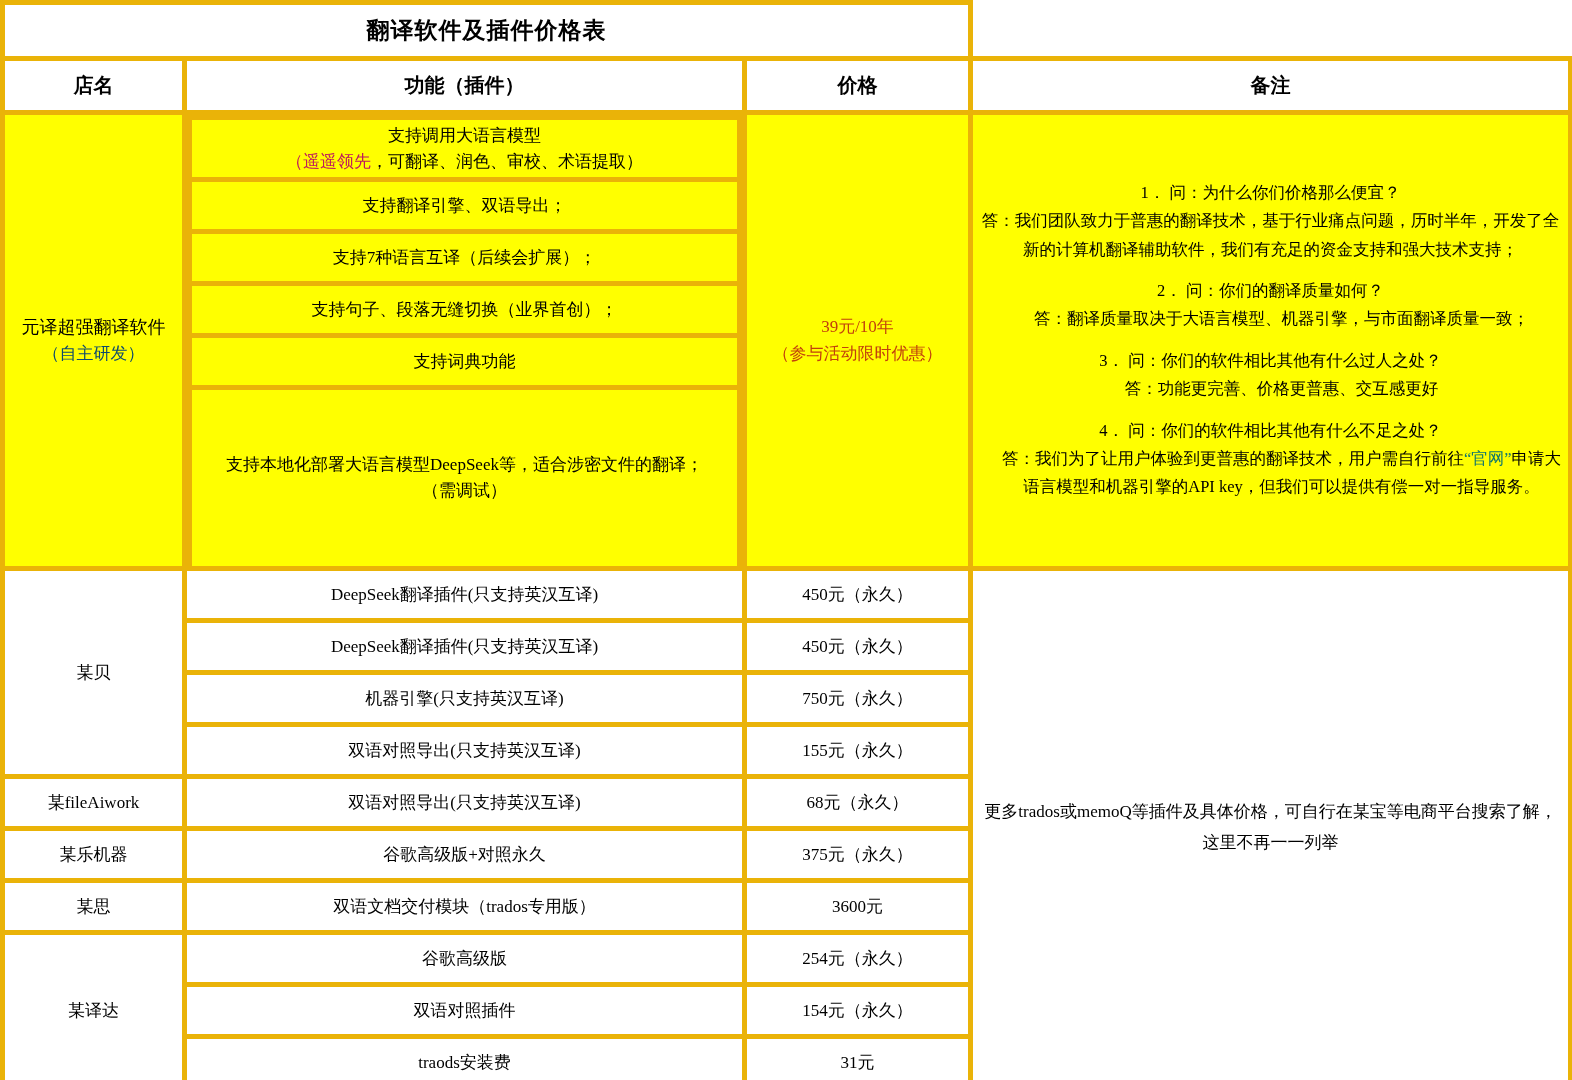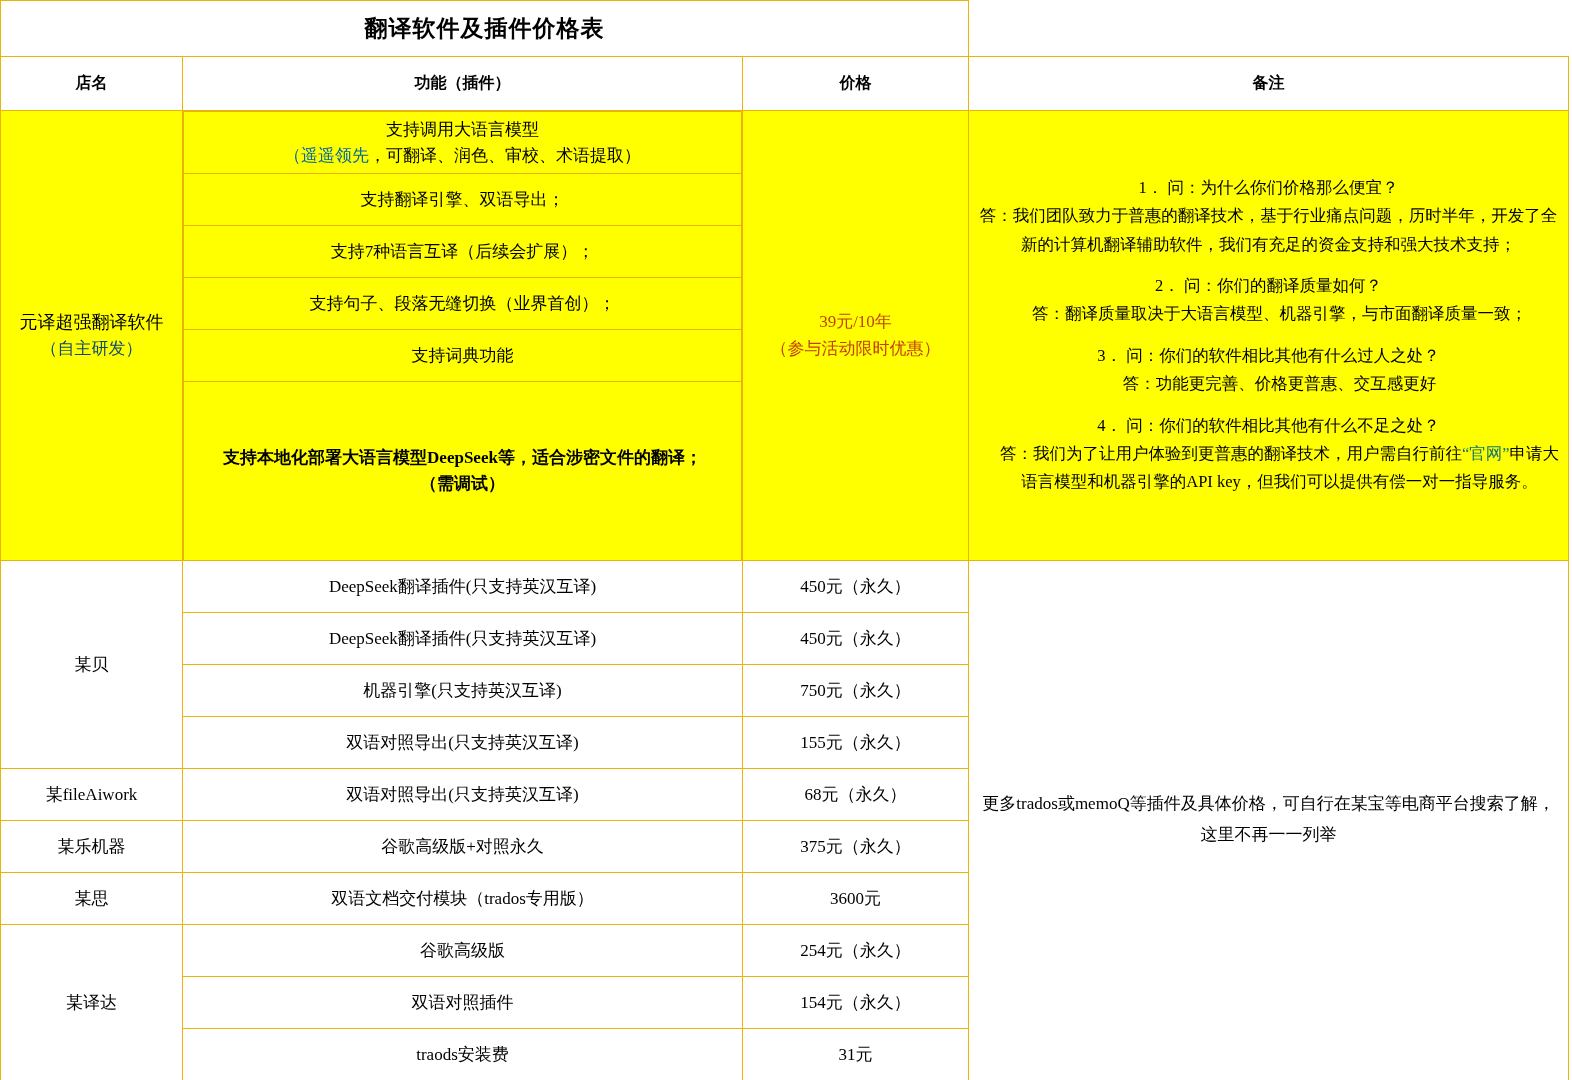--- a/index.html
+++ b/index.html
@@ -20,40 +20,40 @@
     height: 1080px;
     box-sizing: border-box;
   }
   table.price {
     border-collapse: collapse;
     table-layout: fixed;
     width: 1568px;
     margin: 0;
   }
   table.price td, table.price th {
-    border: 1px solid #eab308;
+    border: 5px solid #eab308;
     vertical-align: middle;
     text-align: center;
     padding: 2px 6px;
     box-sizing: border-box;
   }
   .title-cell {
     font-size: 23px;
     font-weight: bold;
     height: 56px;
     letter-spacing: 1px;
     border-left: 1px solid #2e7d4f;
     border-top: 1px solid #2e7d4f;
   }
   .title-spacer {
     border: none !important;
     background: #ffffff;
   }
   .hdr td {
-    font-size: 16px;
+    font-size: 20px;
     font-weight: bold;
     height: 54px;
   }
   .yellow {
     background: #ffff00;
   }
   .c-shop {
     width: 182px;
   }
   .c-func {
@@ -71,21 +71,21 @@
   }
   .shopname .sub {
     color: #0c4a6e;
     font-size: 17px;
   }
   .func-cell {
     font-size: 17px;
     line-height: 1.5;
   }
   .func-cell .hl {
-    color: #0369a1;
+    color: #be185d;
   }
   .price-cell {
     font-size: 18px;
     margin-left: 28px;
   }
   .price-yellow {
     color: #c2410c;
     font-size: 17px;
     line-height: 1.6;
   }
@@ -130,21 +130,20 @@
   .func-sub td {
     border: 0;
     border-bottom: 1px solid #2e7d4f;
     font-size: 17px;
     line-height: 1.5;
     padding: 8px 6px;
     text-align: center;
   }
   .func-sub tr:last-child td {
     border-bottom: 0;
-    font-weight: bold;
   }
 </style>
 </head>
 <body>
 
 <div class="sheet">
   <table class="price">
     <colgroup>
       <col class="c-shop">
       <col class="c-func">

